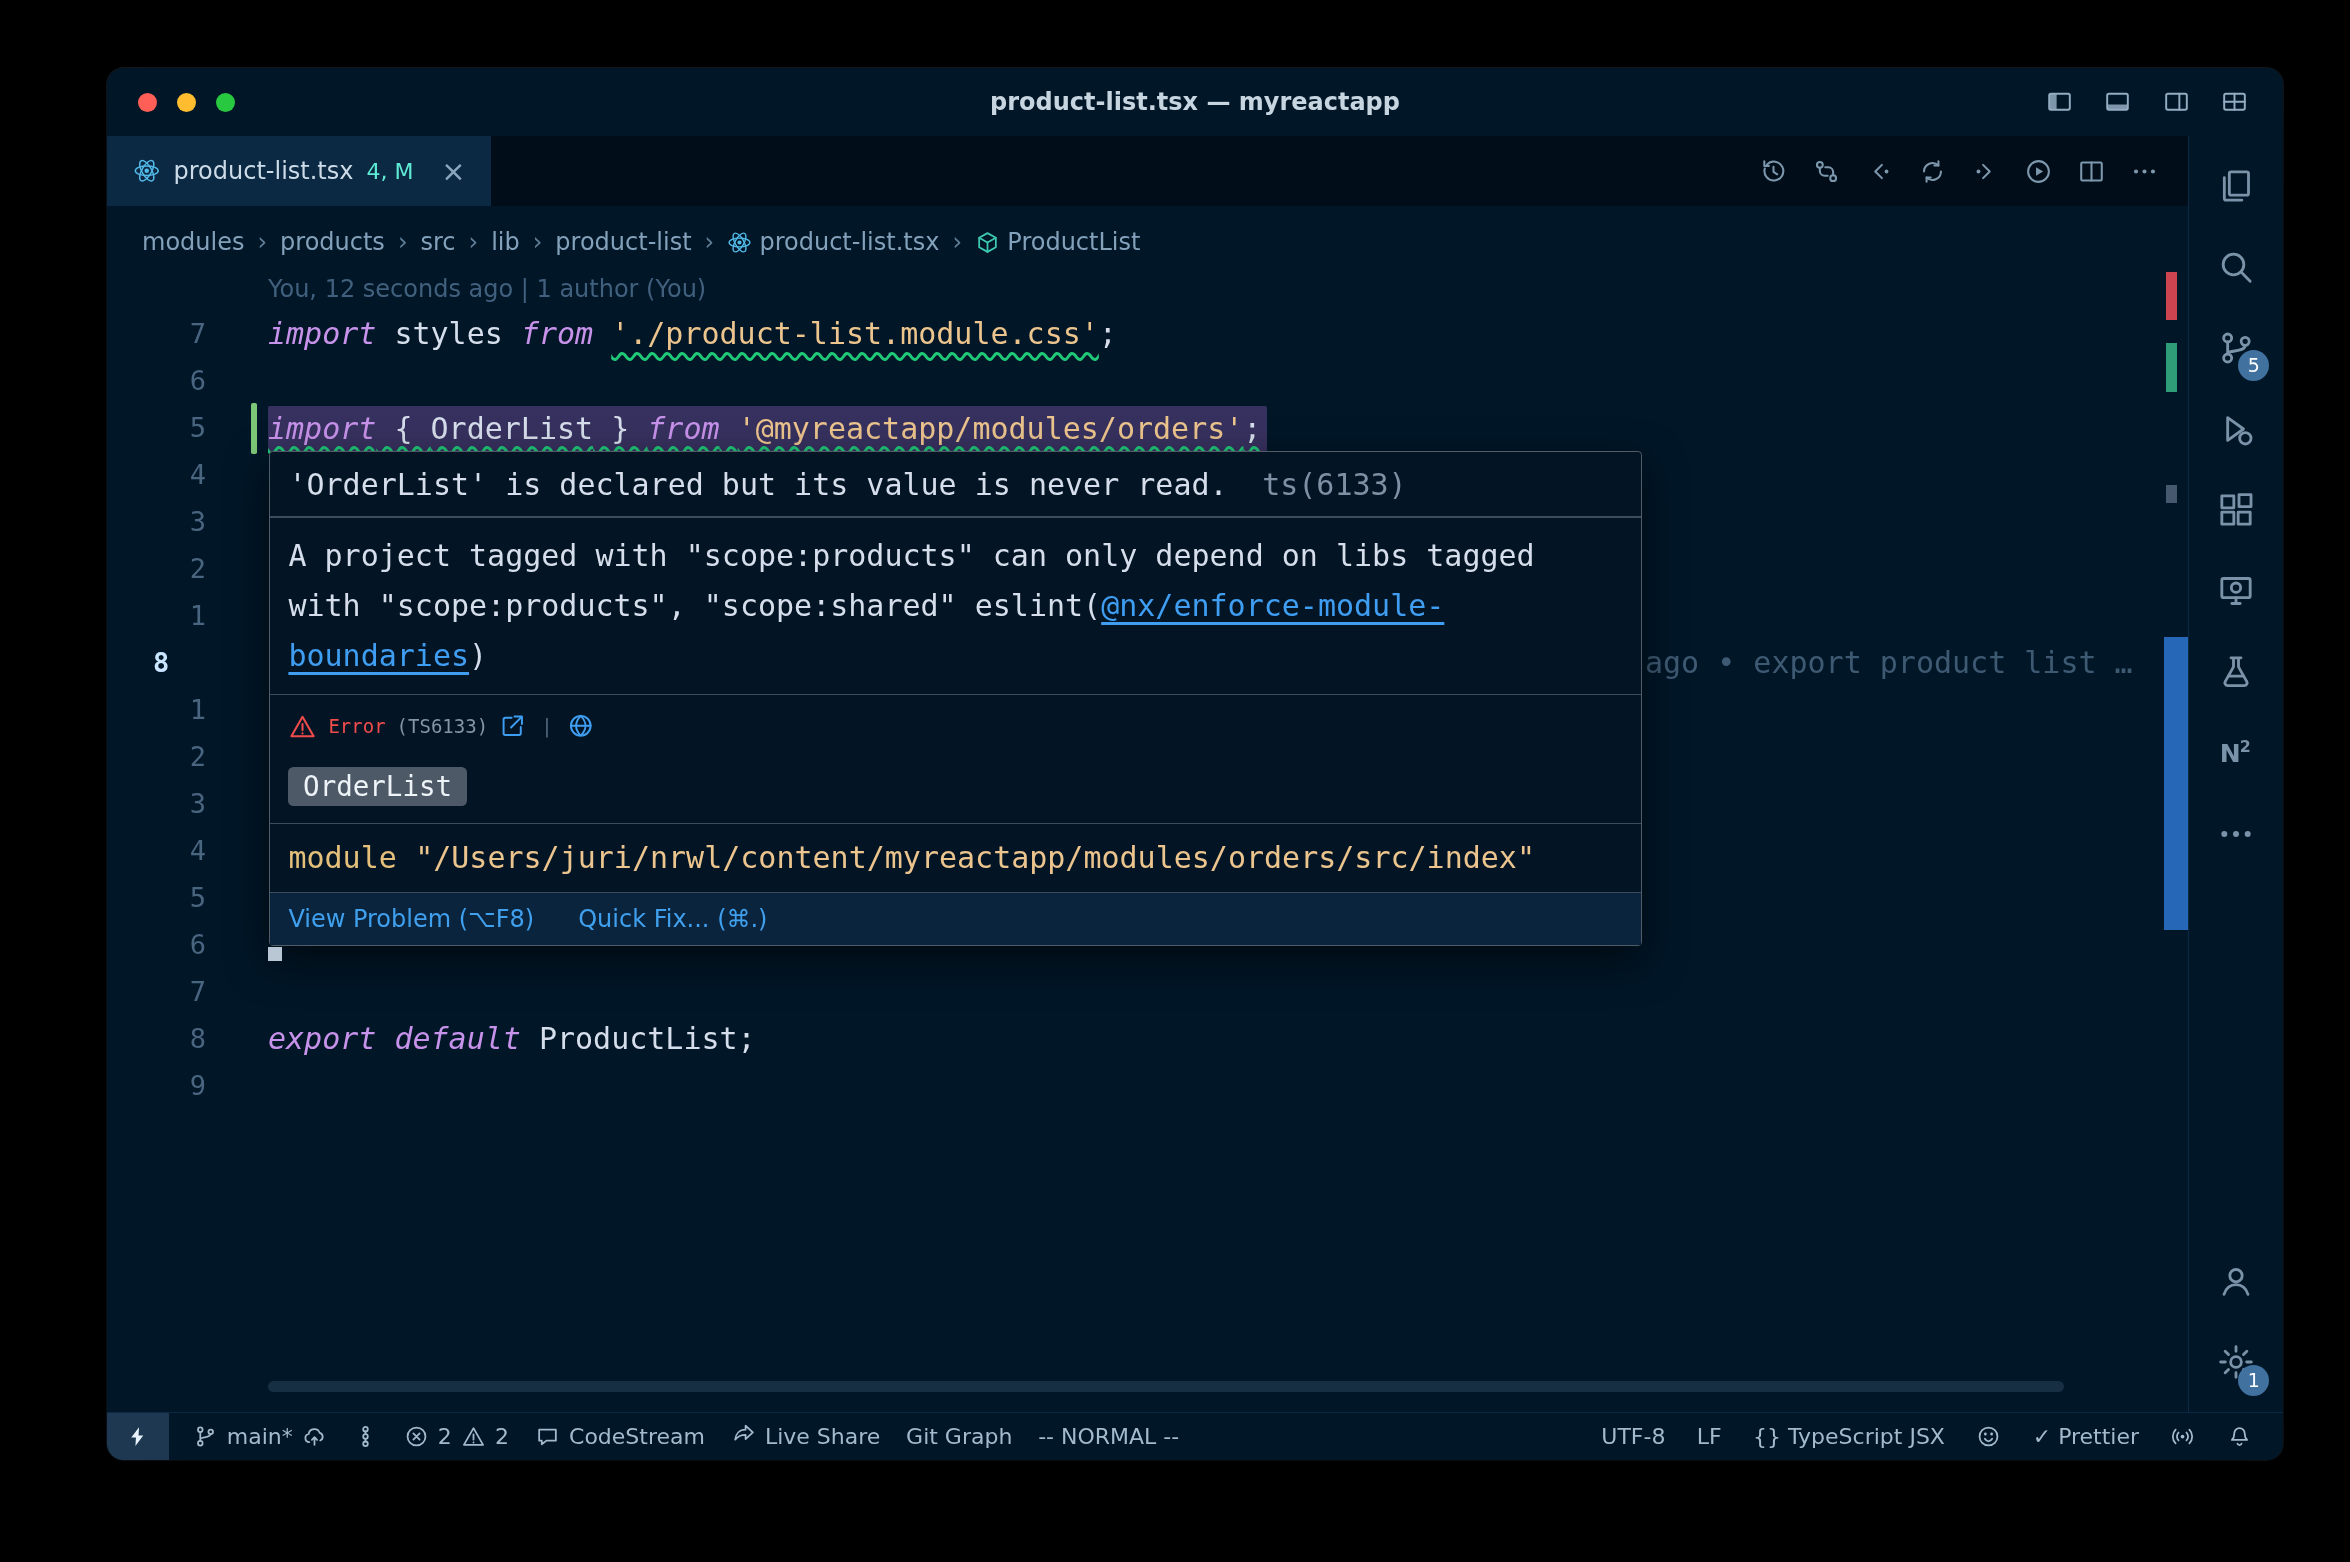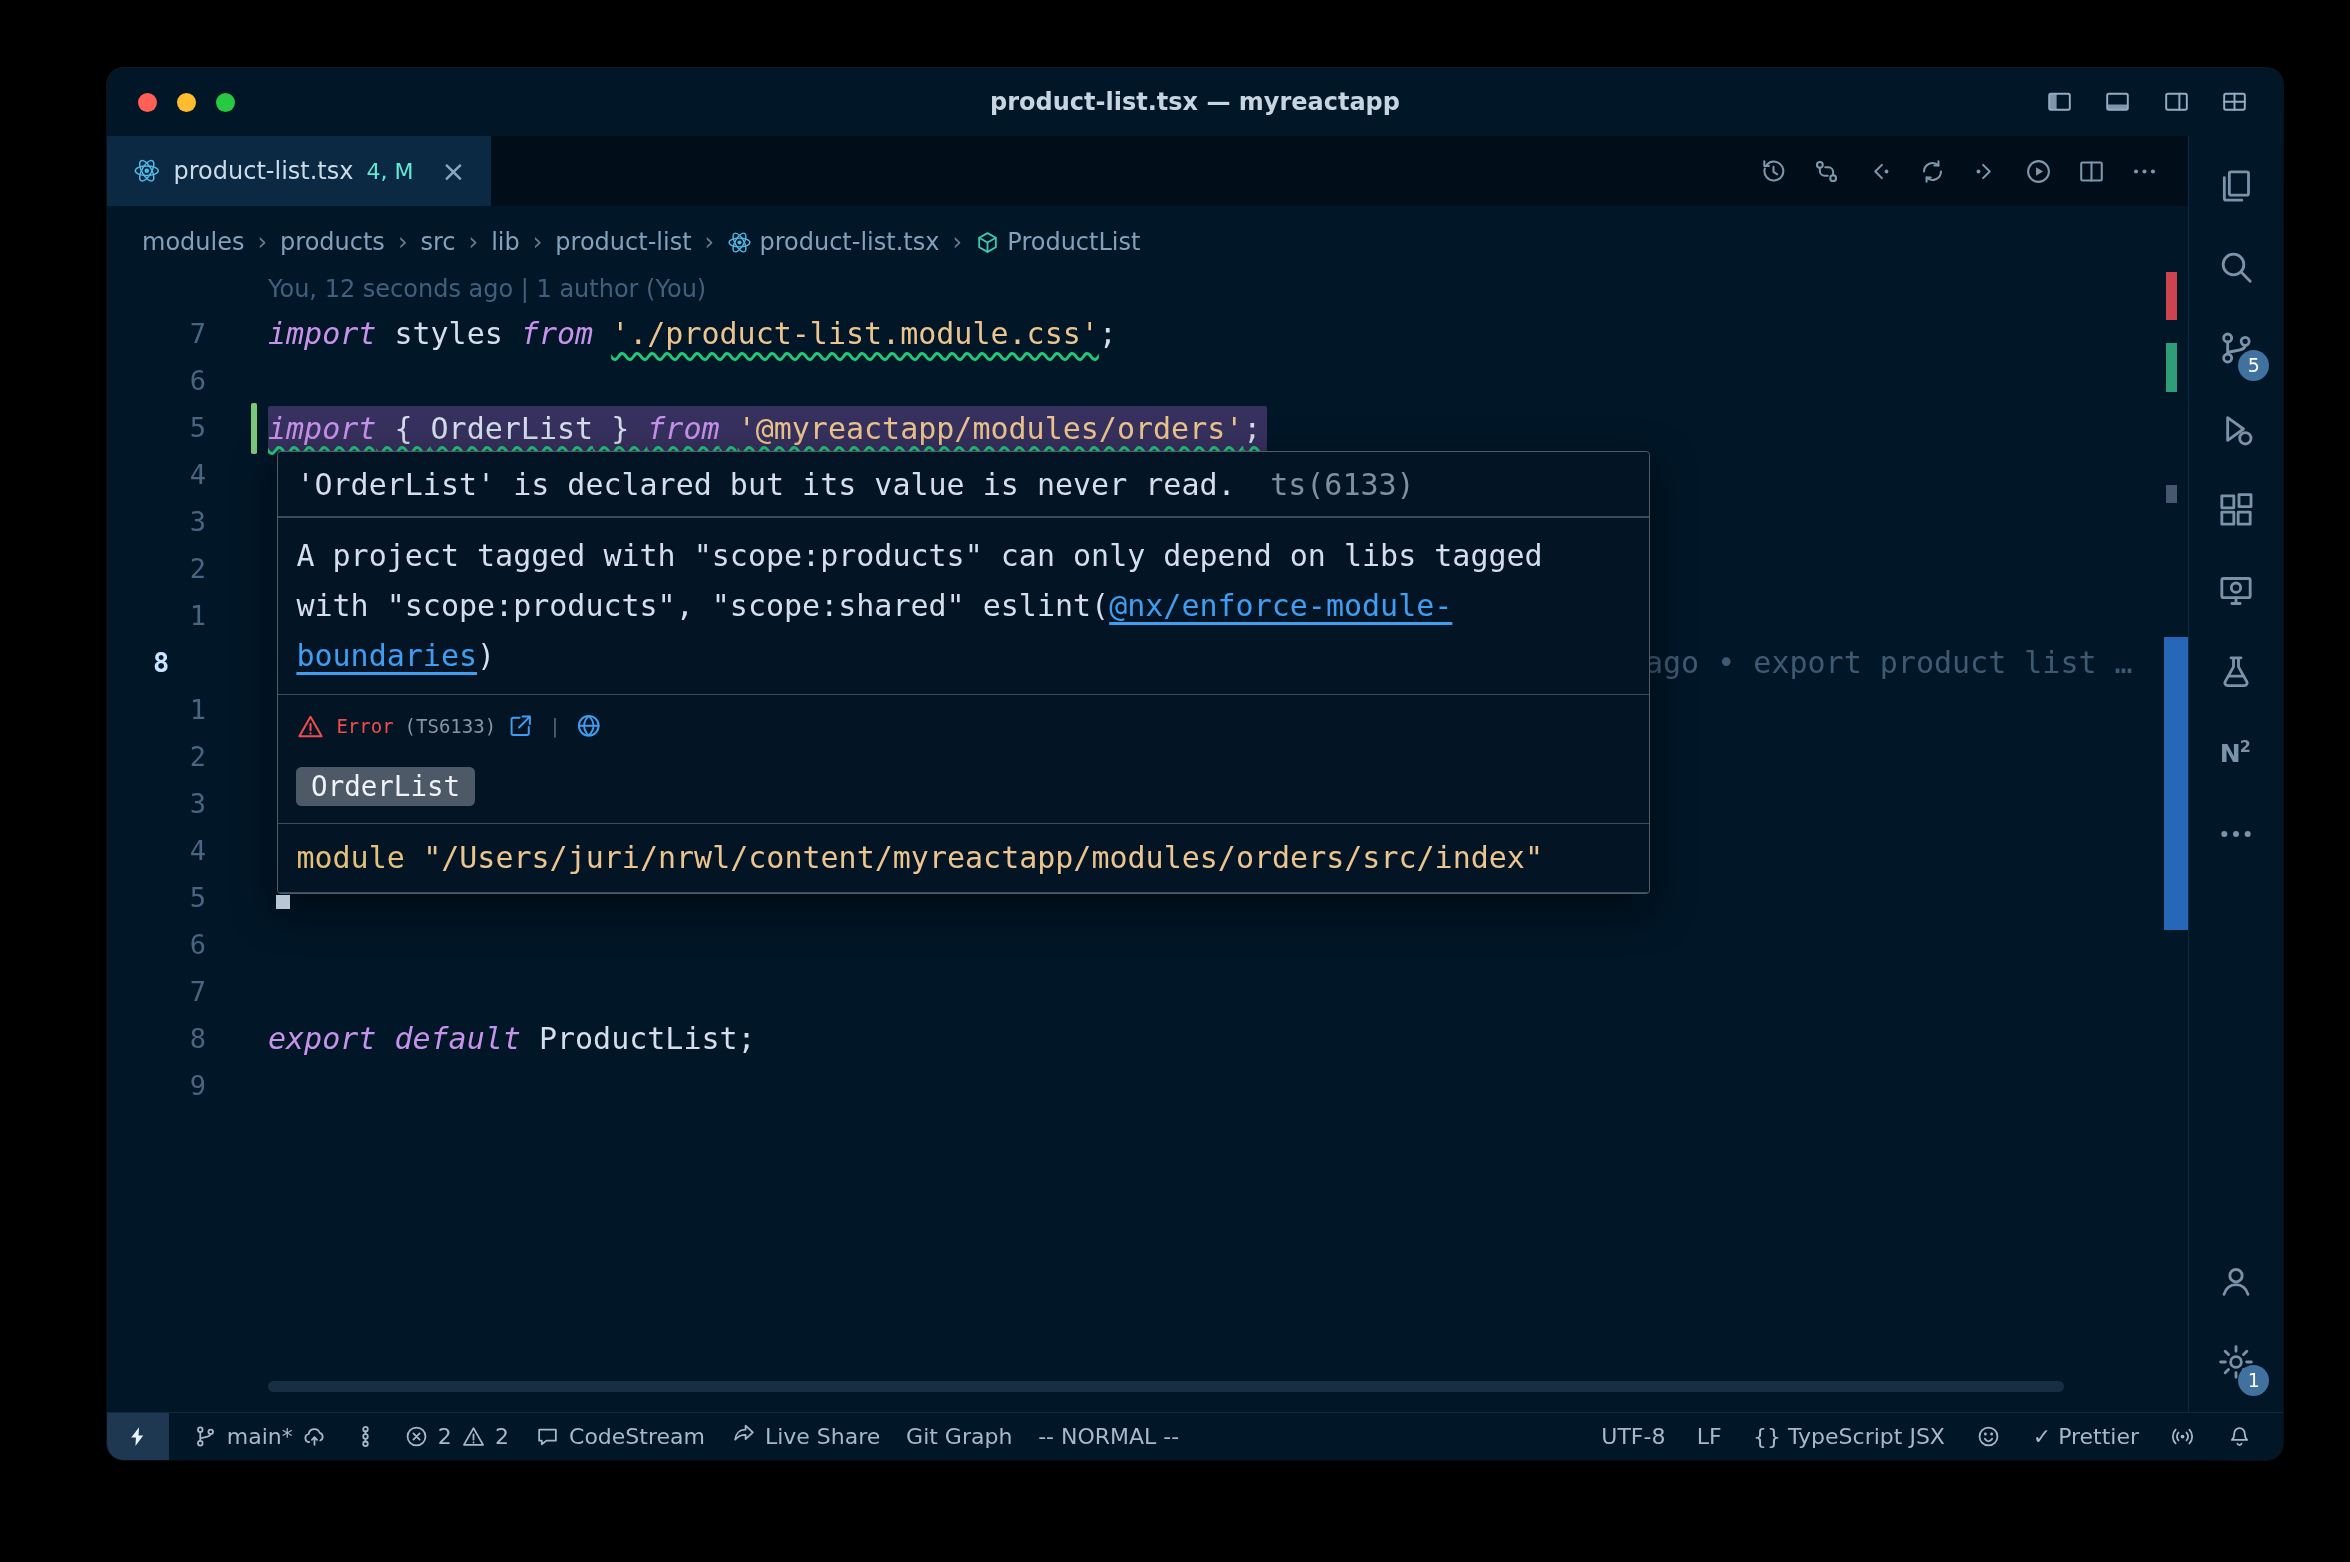--- a/index.html
+++ b/index.html
@@ -57,21 +57,21 @@
   .tk.pl { color:#d6deeb; }
   .tk.str { color:#ecc48d; }
   .sq { text-decoration:underline wavy #1fc978; text-decoration-thickness:2.8px; text-underline-offset:8.3px; text-decoration-skip-ink:none; }
   .sel { background:#37315f; padding:4.6px 5.5px 6.4px 0; border-radius:1.8px; }
   .annot { font-family:"DejaVu Sans","Liberation Sans",sans-serif; font-size:24px; color:#41607e; }
   .inline-blame { color:#3e5a73; margin-left:1377px; font-size:30px; }
   .change-bar { position:absolute; left:144px; top:-1.8px; width:6.4px; height:51px; background:#7dc878; border-radius:1.8px; }
 
   
   #hover-popup {
-    position:absolute; left:170px; top:195px; width:1373px; z-index:10;
+    position:absolute; left:162px; top:195px; width:1373px; z-index:10;
     background:#031525; border:1.4px solid #515c66; border-radius:3.7px;
     box-shadow:0 14.7px 40px rgba(0,0,0,.55); color:#d6deeb;
   }
   .hp-sep { height:1.4px; background:#3a4c5f; }
   .hp-row1 { padding:14.7px 18.4px; font-size:30px; white-space:nowrap; }
   .hp-src { color:#7d90a4; margin-left:16.5px; }
   .hp-row2 { padding:13px 18.4px; font-size:30px; line-height:50px; overflow-wrap:normal; }
   .hp-link { color:#3f9ef2; text-decoration:underline; text-underline-offset:5.5px; cursor:pointer; }
   .hp-row3 { padding:16.5px 18.4px; }
   .hp-errline { display:flex; align-items:center; gap:11px; font-size:19px; }
@@ -382,20 +382,24 @@
             </div>
             <div class="hp-msgline">
               <span class="hp-badge">OrderList</span>
             </div>
           </div>
           <div class="hp-sep"></div>
           <div class="hp-row4">
             <span class="tk-module">module</span><span class="tk-path">"/Users/juri/nrwl/content/myreactapp/modules/orders/src/index"</span>
           </div>
           <div class="hp-sep"></div>
+          <div class="hp-actions">
+            <span class="hp-action">View Problem (⌥F8)</span>
+            <span class="hp-action">Quick Fix... (⌘.)</span>
+          </div>
           <span class="hp-resize"></span>
         </div>
 
         <div id="ruler">
             <span class="ruler-mark" style="top:15.6px;height:48px;background:#cc4450"></span>
             <span class="ruler-mark" style="top:87px;height:49px;background:#2f9e78"></span>
             <span class="ruler-mark" style="top:229px;height:18.4px;background:#46586d"></span>
             <span class="ruler-thumb" style="top:381px;height:293px;background:#2a70c9"></span>
           </div>
         <div id="hscroll"></div>

